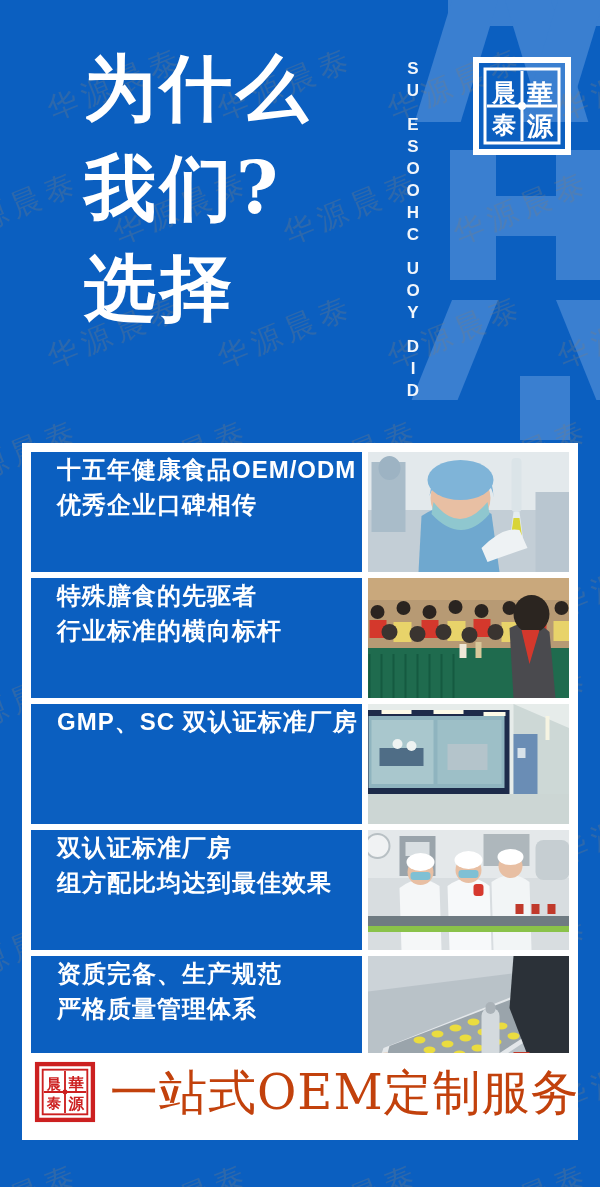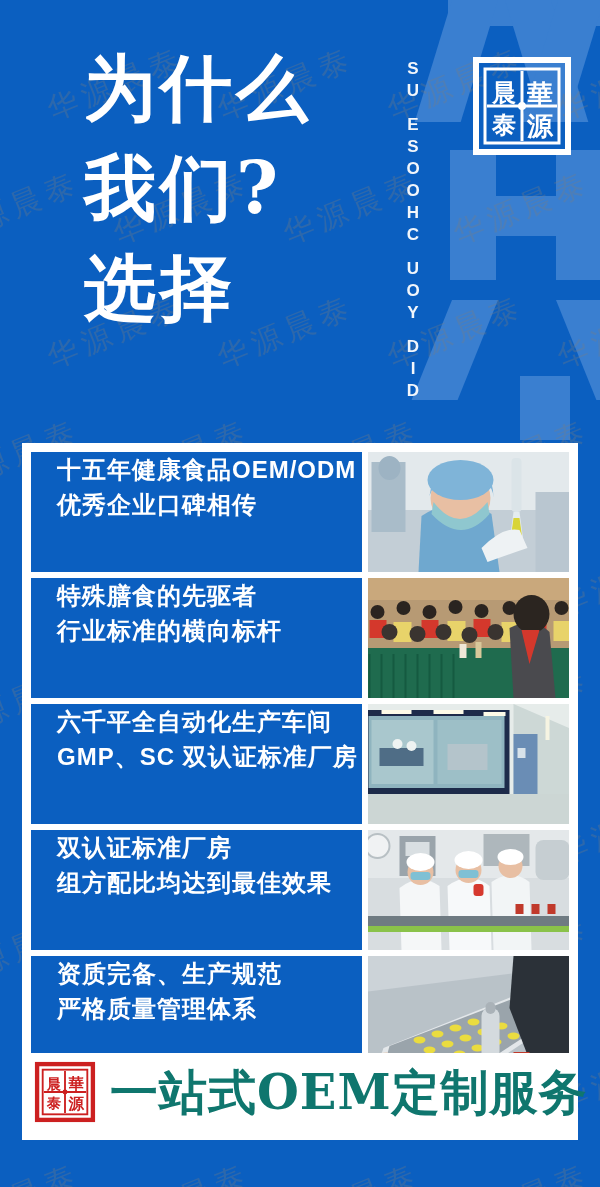--- a/index.html
+++ b/index.html
@@ -100,22 +100,22 @@
 
   
   .footer{
     position:absolute;left:22px;top:1053px;
     width:556px;height:78px;background:#ffffff;z-index:8;
     display:flex;align-items:center;padding-left:12px;
   }
   .footer-seal{width:62px;height:62px;flex:none;}
   .footer-text{
     font-family:"DejaVu Serif","Liberation Serif",serif;
-    font-weight:700;font-size:48px;line-height:56px;
-    color:#0f766e;letter-spacing:1px;margin-left:14px;white-space:nowrap;
+    font-weight:400;font-size:48px;line-height:56px;
+    color:#c2410c;letter-spacing:1px;margin-left:14px;white-space:nowrap;
   }
 </style>
 </head>
 <body>
 
 <div class="poster">
 
   <div class="why-layer">
     <div class="why-shape wtop"></div>
     <div class="why-shape w1"></div>
@@ -252,21 +252,20 @@
        <rect x="96" y="66" width="7" height="14" fill="#efe7d8"></rect>
        <rect x="112" y="64" width="6" height="16" fill="#d8c89a"></rect>
        <path d="M150 120 L146 50 Q170 38 186 54 L192 120 Z" fill="#4a4a4e"></path>
        <ellipse cx="168" cy="36" rx="18" ry="19" fill="#2b2520"></ellipse>
        <path d="M158 52 L166 86 L176 52 Z" fill="#d4382c"></path>
      </svg>
           </div>
         </div>
         <div class="row">
           <div class="row-text">
-            <div class="ln">六千平全自动化生产车间</div>
             <div class="ln">GMP、SC 双认证标准厂房</div>
           </div>
           <div class="row-img" aria-label="cleanroom-corridor-glass-window">
             <svg viewBox="0 0 210 120" preserveAspectRatio="xMidYMid slice">
        <rect width="210" height="120" fill="#dfe7e4"></rect>
        <path d="M0 0 L210 0 L210 120 L0 120 Z" fill="#e6ecea"></path>
        <path d="M150 0 L210 26 L210 96 L150 120 Z" fill="#cdd8d6"></path>
        <rect x="0" y="6" width="146" height="84" fill="#1d2b4a"></rect>
        <rect x="5" y="12" width="136" height="72" fill="#8fb4bf"></rect>
        <rect x="8" y="16" width="62" height="64" fill="#a9c7cd"></rect>

